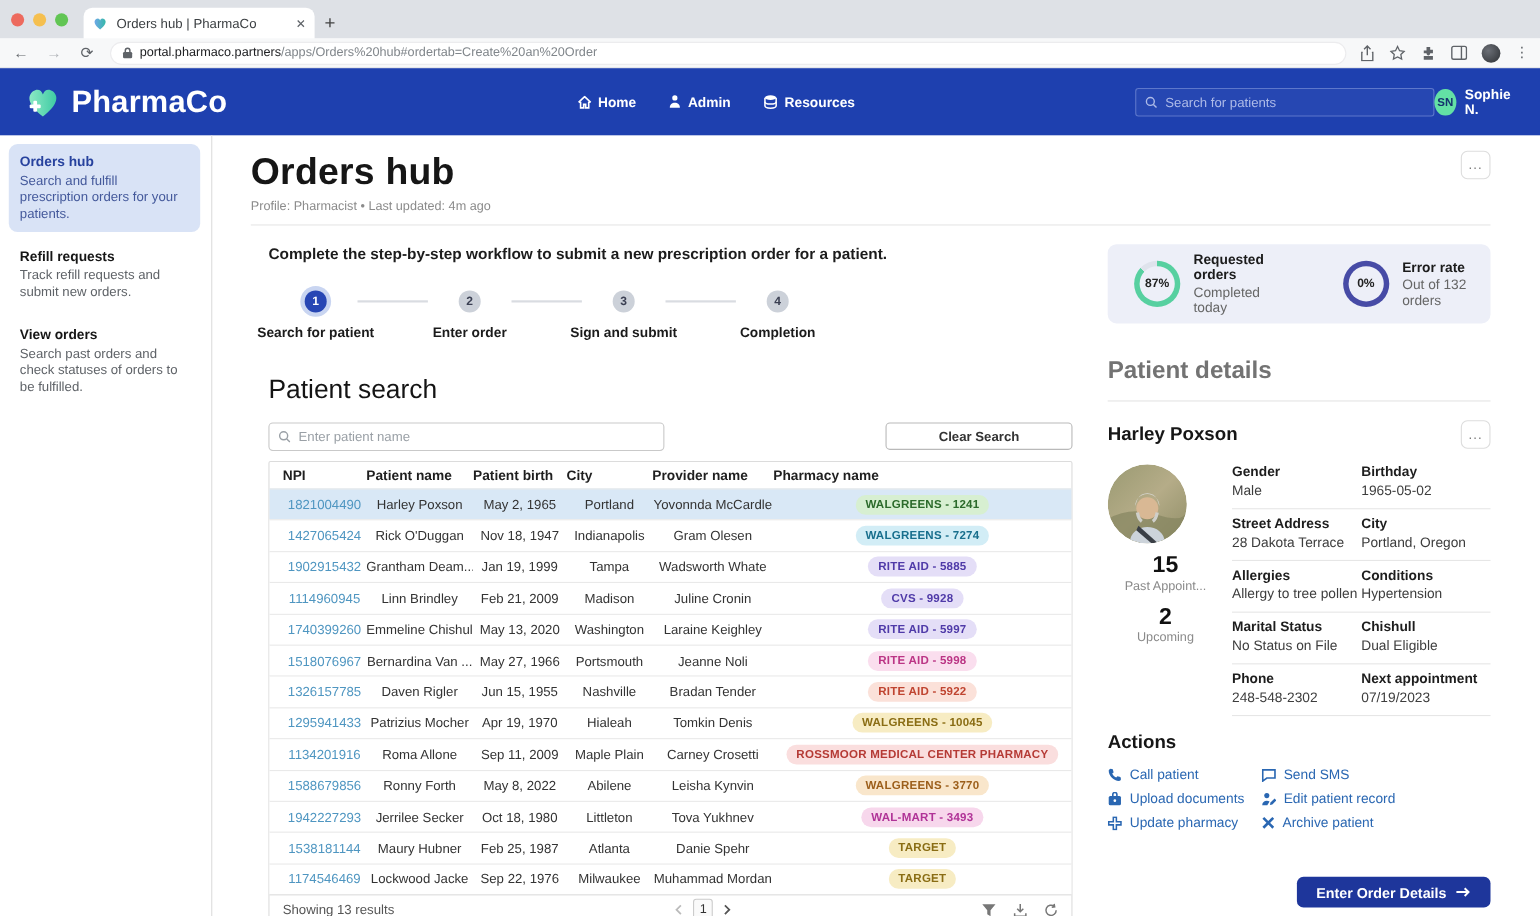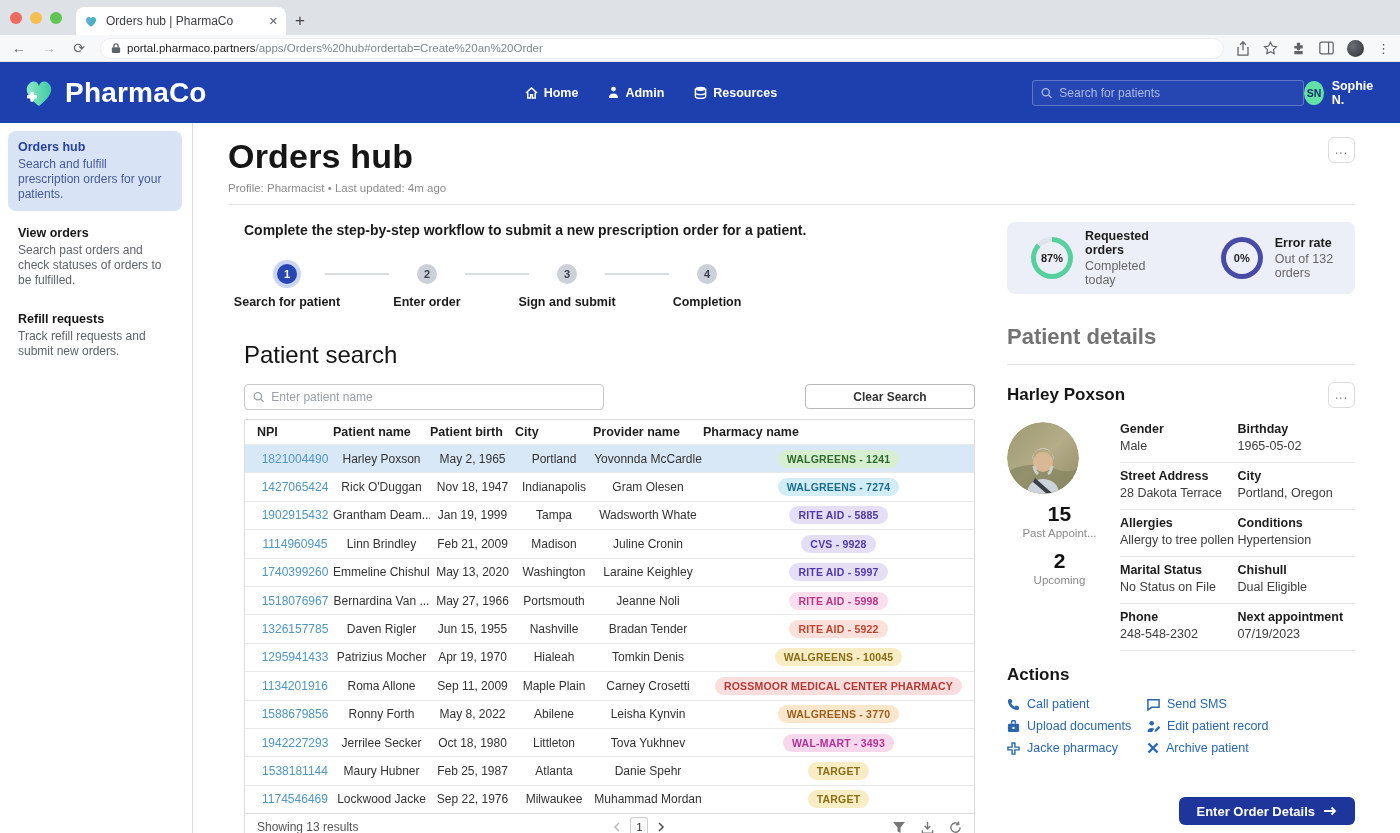--- a/index.html
+++ b/index.html
@@ -240,26 +240,26 @@
   </div>
 
   <div class="body-wrap">
 
     <aside class="sidebar">
       <div class="side-item" data-active="true">
         <div class="t">Orders hub</div>
         <div class="d">Search and fulfill prescription orders for your patients.</div>
       </div>
       <div class="side-item">
+        <div class="t">Refill requests</div>
+        <div class="d">Track refill requests and submit new orders.</div>
+      </div>
+      <div class="side-item">
         <div class="t">View orders</div>
         <div class="d">Search past orders and check statuses of orders to be fulfilled.</div>
-      </div>
-      <div class="side-item">
-        <div class="t">Refill requests</div>
-        <div class="d">Track refill requests and submit new orders.</div>
       </div>
     </aside>
 
     <main class="main">
       <div class="page-head-row">
         <h1 class="page-title">Orders hub</h1>
         <button class="menu-btn">...</button>
       </div>
       <div class="page-sub">Profile: Pharmacist • Last updated: 4m ago</div>
       <hr class="head-hr">
@@ -579,21 +579,21 @@
                   <circle cx="5" cy="3.5" r="2.5" fill="#2a67b2"></circle>
                   <path d="M.5 13 c0-3 2-4.5 4.5-4.5 1 0 2 .3 2.7 .8 L5.5 13 Z" fill="#2a67b2"></path>
                   <path d="M8 12.8 l.6-2.4 4-4 1.8 1.8 -4 4 Z" fill="#2a67b2"></path>
                 </svg>
               <span>Edit patient record</span>
             </div>
             <div class="action-link">
               <svg width="13" height="13" viewBox="0 0 14 14">
                   <path d="M5.5 1 h3 v4.5 H13 v3 H8.5 V13 h-3 V8.5 H1 v-3 h4.5 Z" fill="none" stroke="#2a67b2" stroke-width="1.5"></path>
                 </svg>
-              <span>Jacke pharmacy</span>
+              <span>Update pharmacy</span>
             </div>
             <div class="action-link">
               <svg width="12" height="12" viewBox="0 0 12 12">
                   <path d="M1.5 1.5 L10.5 10.5 M10.5 1.5 L1.5 10.5" stroke="#2a67b2" stroke-width="2.4"></path>
                 </svg>
               <span>Archive patient</span>
             </div>
           </div>
 
           <div class="cta-row">

